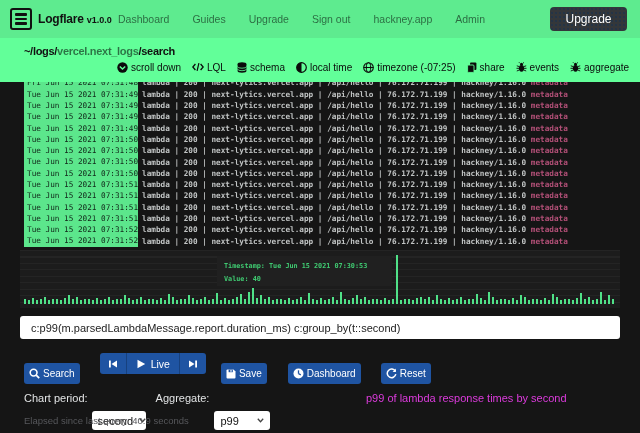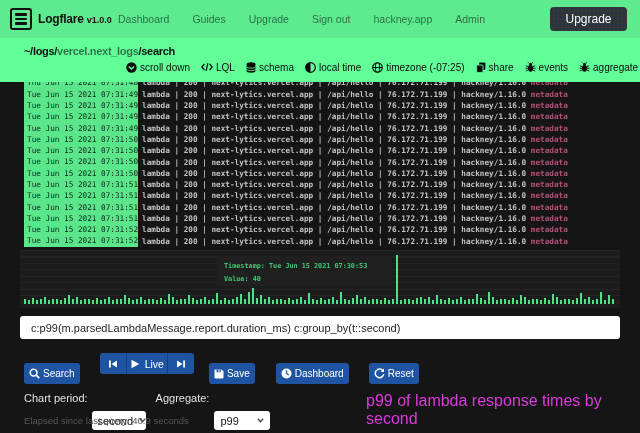--- a/index.html
+++ b/index.html
@@ -10,21 +10,21 @@
   .logo-box i { display:block; height:2.5px; background:#111; border-radius:1px; }
   .brand { margin-left:6px; font-size:12px; font-weight:bold; color:#111; letter-spacing:-0.2px; }
   .brand .ver { font-size:9px; font-weight:bold; margin-left:3px; letter-spacing:0; }
   .nav { position:absolute; left:118px; top:13px; display:flex; }
   .nav a { font-size:10.5px; color:rgba(0,0,0,.55); text-decoration:none; margin-right:23px; }
   .upgrade { margin-left:auto; width:77px; height:24px; border-radius:4px; background:#34373a; background-image:radial-gradient(#243447 0.7px, transparent 0.9px); background-size:4px 4px; color:#fff; font-size:12px; display:flex; align-items:center; justify-content:center; }
   
   .subheader { position:absolute; left:0; top:38px; width:640px; height:44px; background:#62ff99; }
   .breadcrumb { position:absolute; left:24px; top:6.5px; font-size:11px; letter-spacing:-0.3px; font-weight:bold; color:#111; }
   .breadcrumb .muted { color:rgba(0,0,0,.55); }
-  .gtoolbar { position:absolute; left:126px; top:23.5px; display:flex; align-items:center;justify-content:center; }
+  .gtoolbar { position:absolute; left:117px; top:23.5px; display:flex; align-items:center;justify-content:center; }
   .gtoolbar .item { display:flex; align-items:center; margin-right:11px; font-size:10px; color:#0b0b0b; white-space:nowrap; }
   .gtoolbar .item:last-child { margin-right:0; }
   .gtoolbar .item svg { margin-right:3px; }
   
   .loglist { position:absolute; left:0; top:82px; width:640px; height:166px; overflow:hidden; font-family:"DejaVu Sans Mono",monospace; font-size:7.7px; }
   .loginner { position:absolute; top:-4.7px; left:0; width:640px; }
   .logrow { height:11.31px; display:flex; align-items:center; white-space:pre; }
   .ts { display:block; margin-left:24px; width:114px; height:11.31px; line-height:11.31px; background:#5ce68c; color:#112619; padding-left:3px; flex:none; }
   .msg { margin-left:4px; color:#c2c5c5;font-weight:bold; }
   .msg .meta { color:#b14f76; }
@@ -35,34 +35,34 @@
   .tooltip { position:absolute; left:197px; top:6px; width:175px; height:30px; background:#202020; padding:4px 7px 0; font-family:"DejaVu Sans Mono",monospace; font-size:6.8px; font-weight:bold; color:#3fca71; line-height:13px; }
   
   .queryinput { position:absolute; left:20px; top:316px; width:600px; height:23px; background:#fff; border:none; border-radius:3px; font-family:"Liberation Sans",sans-serif; font-size:11px; color:#222; padding:0 11px; }
   
   .btnrow { position:absolute; left:0; top:353px; width:640px; height:21px; display:flex; align-items:center; }
   .btn { height:21px; border-radius:3px; background:#1f54a2; color:#fff; font-size:10px; display:inline-flex; align-items:center; padding:0 5px;margin-top:20px; }
   .btn svg { margin-right:3px; }
   .btn-search { margin-left:24px; }
   .btngroup { margin-left:20px; display:flex; height:21px; border-radius:3px; overflow:hidden; }
   .btngroup .seg { background:#1f54a2; color:#fff; font-size:10.5px; display:flex; align-items:center; padding:0 8px; }
-  .btngroup .seg.mid { border-left:1px solid #17417e; border-right:1px solid #17417e; padding:0 3px; }
+  .btngroup .seg.mid { border-left:1px solid #17417e; border-right:1px solid #17417e; padding:0 9px; }
   .btngroup .seg.mid svg { margin-right:5px; }
   .btn-save { margin-left:15px; }
   .btn-datetime { margin-left:21px; }
   .btn-reset { margin-left:20px; }
   
   .controls { position:absolute; left:24px; top:388px; height:20px; display:flex; align-items:center; }
   .controls .lbl { font-size:11px; color:#e2e4e5; }
   .select { height:19px; background:#fff; border-radius:3px; display:flex; align-items:center; font-size:11px; color:#111; padding:0 6px; justify-content:space-between;margin-top:45px; }
   .select .chev { margin-left:6px; display:inline-flex; }
   .sel-period { width:54px; margin-left:4px; }
   .sel-agg { width:56px; margin-left:5px; }
   .lbl-agg { margin-left:10px; }
-  .chart-note { position:absolute; left:366px; top:392px; font-size:16px; color:#dd3bdd; }
+  .chart-note { position:absolute; left:366px; top:392px; font-size:11px; color:#dd3bdd; }
   .elapsed { position:absolute; left:24px; top:415px; font-size:9.5px; color:#56575b; }
 </style>
 </head>
 <body>
 
 <div class="navbar">
   <div class="logo-box">
       <i></i>
       <i></i>
       <i></i>
@@ -160,21 +160,21 @@
             <path d="M3.2 4.6 L0.8 3.8 M3 6.3 L0.5 6.3 M3.2 8 L0.8 9 M7.8 4.6 L10.2 3.8 M8 6.3 L10.5 6.3 M7.8 8 L10.2 9" stroke="#0b0b0b" stroke-width="0.9"></path>
           </svg>
         </span>
         <span>aggregate</span>
       </div>
     </div>
 </div>
 
 <div class="loglist">
   <div class="loginner" id="loginner">
-      <div class="logrow"><span class="ts">Thu Jun 15 2021 07:31:48</span><span class="msg">lambda | 200 | next-lytics.vercel.app | /api/hello | 76.172.71.199 | hackney/1.16.0 <span class="meta">metadata</span></span></div>
+      <div class="logrow"><span class="ts">Fri Jun 15 2021 07:31:48</span><span class="msg">lambda | 200 | next-lytics.vercel.app | /api/hello | 76.172.71.199 | hackney/1.16.0 <span class="meta">metadata</span></span></div>
       <div class="logrow"><span class="ts">Tue Jun 15 2021 07:31:49</span><span class="msg">lambda | 200 | next-lytics.vercel.app | /api/hello | 76.172.71.199 | hackney/1.16.0 <span class="meta">metadata</span></span></div>
       <div class="logrow"><span class="ts">Tue Jun 15 2021 07:31:49</span><span class="msg">lambda | 200 | next-lytics.vercel.app | /api/hello | 76.172.71.199 | hackney/1.16.0 <span class="meta">metadata</span></span></div>
       <div class="logrow"><span class="ts">Tue Jun 15 2021 07:31:49</span><span class="msg">lambda | 200 | next-lytics.vercel.app | /api/hello | 76.172.71.199 | hackney/1.16.0 <span class="meta">metadata</span></span></div>
       <div class="logrow"><span class="ts">Tue Jun 15 2021 07:31:49</span><span class="msg">lambda | 200 | next-lytics.vercel.app | /api/hello | 76.172.71.199 | hackney/1.16.0 <span class="meta">metadata</span></span></div>
       <div class="logrow"><span class="ts">Tue Jun 15 2021 07:31:50</span><span class="msg">lambda | 200 | next-lytics.vercel.app | /api/hello | 76.172.71.199 | hackney/1.16.0 <span class="meta">metadata</span></span></div>
       <div class="logrow"><span class="ts">Tue Jun 15 2021 07:31:50</span><span class="msg">lambda | 200 | next-lytics.vercel.app | /api/hello | 76.172.71.199 | hackney/1.16.0 <span class="meta">metadata</span></span></div>
       <div class="logrow"><span class="ts">Tue Jun 15 2021 07:31:50</span><span class="msg">lambda | 200 | next-lytics.vercel.app | /api/hello | 76.172.71.199 | hackney/1.16.0 <span class="meta">metadata</span></span></div>
       <div class="logrow"><span class="ts">Tue Jun 15 2021 07:31:50</span><span class="msg">lambda | 200 | next-lytics.vercel.app | /api/hello | 76.172.71.199 | hackney/1.16.0 <span class="meta">metadata</span></span></div>
       <div class="logrow"><span class="ts">Tue Jun 15 2021 07:31:51</span><span class="msg">lambda | 200 | next-lytics.vercel.app | /api/hello | 76.172.71.199 | hackney/1.16.0 <span class="meta">metadata</span></span></div>
       <div class="logrow"><span class="ts">Tue Jun 15 2021 07:31:51</span><span class="msg">lambda | 200 | next-lytics.vercel.app | /api/hello | 76.172.71.199 | hackney/1.16.0 <span class="meta">metadata</span></span></div>

